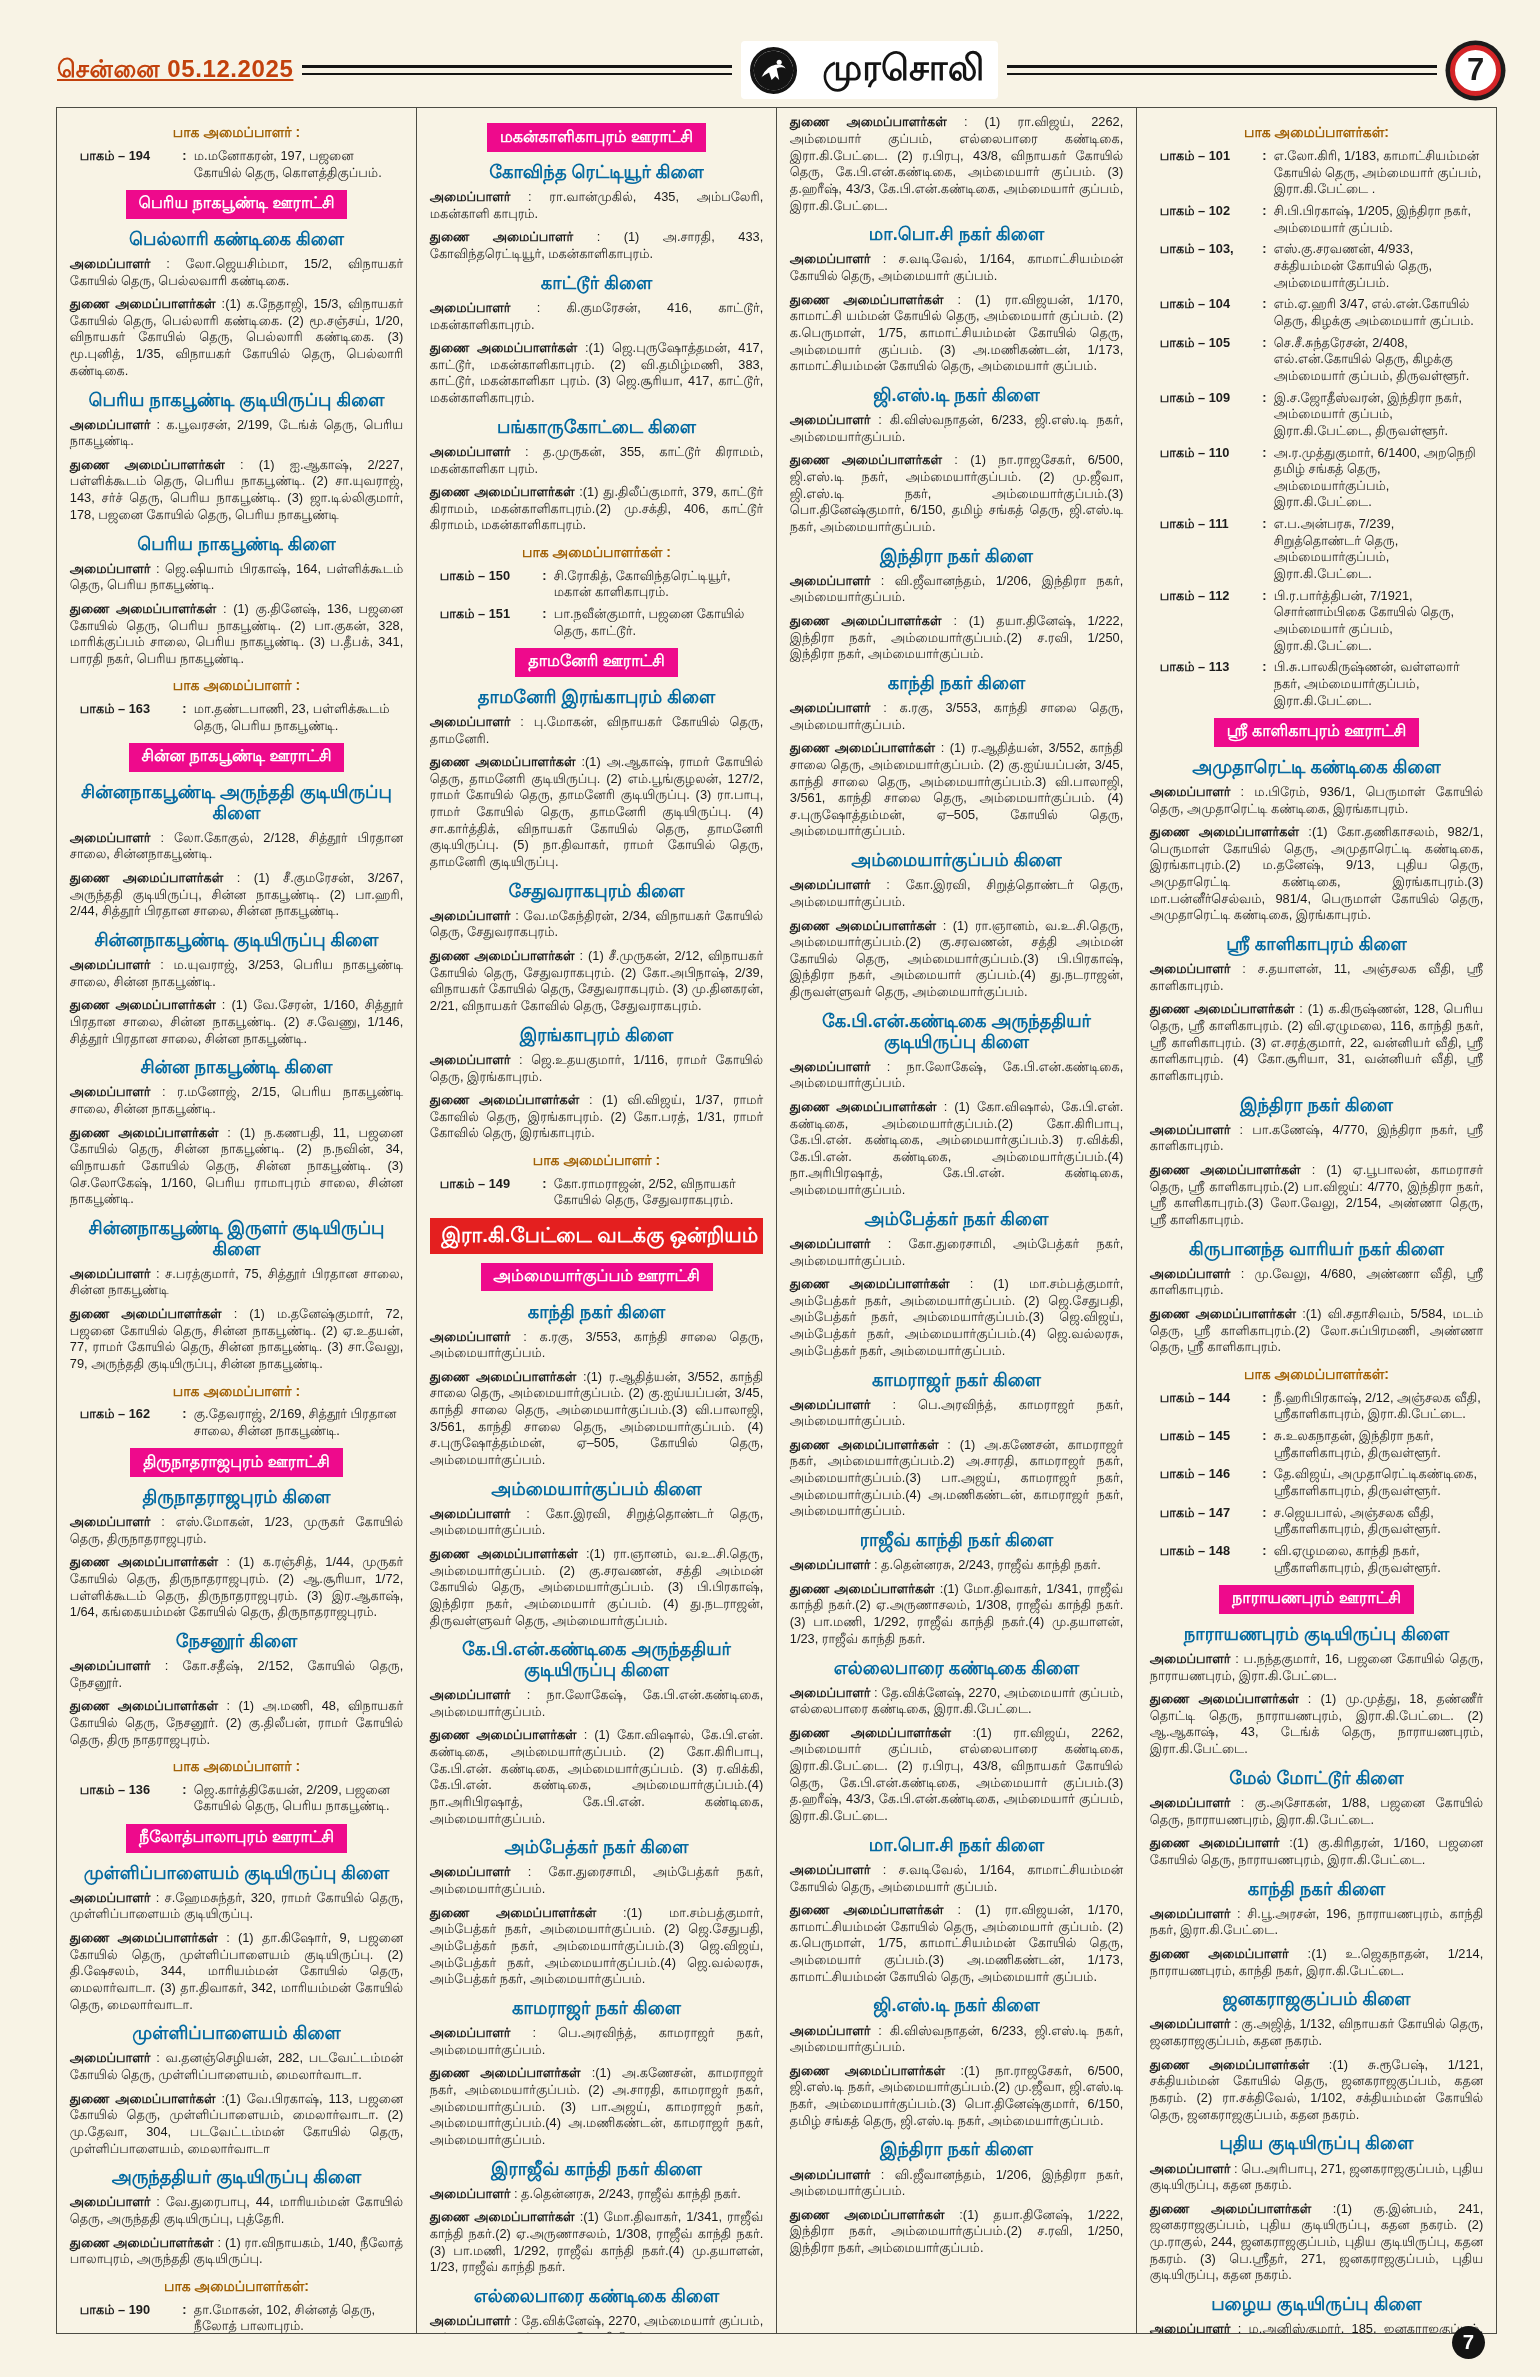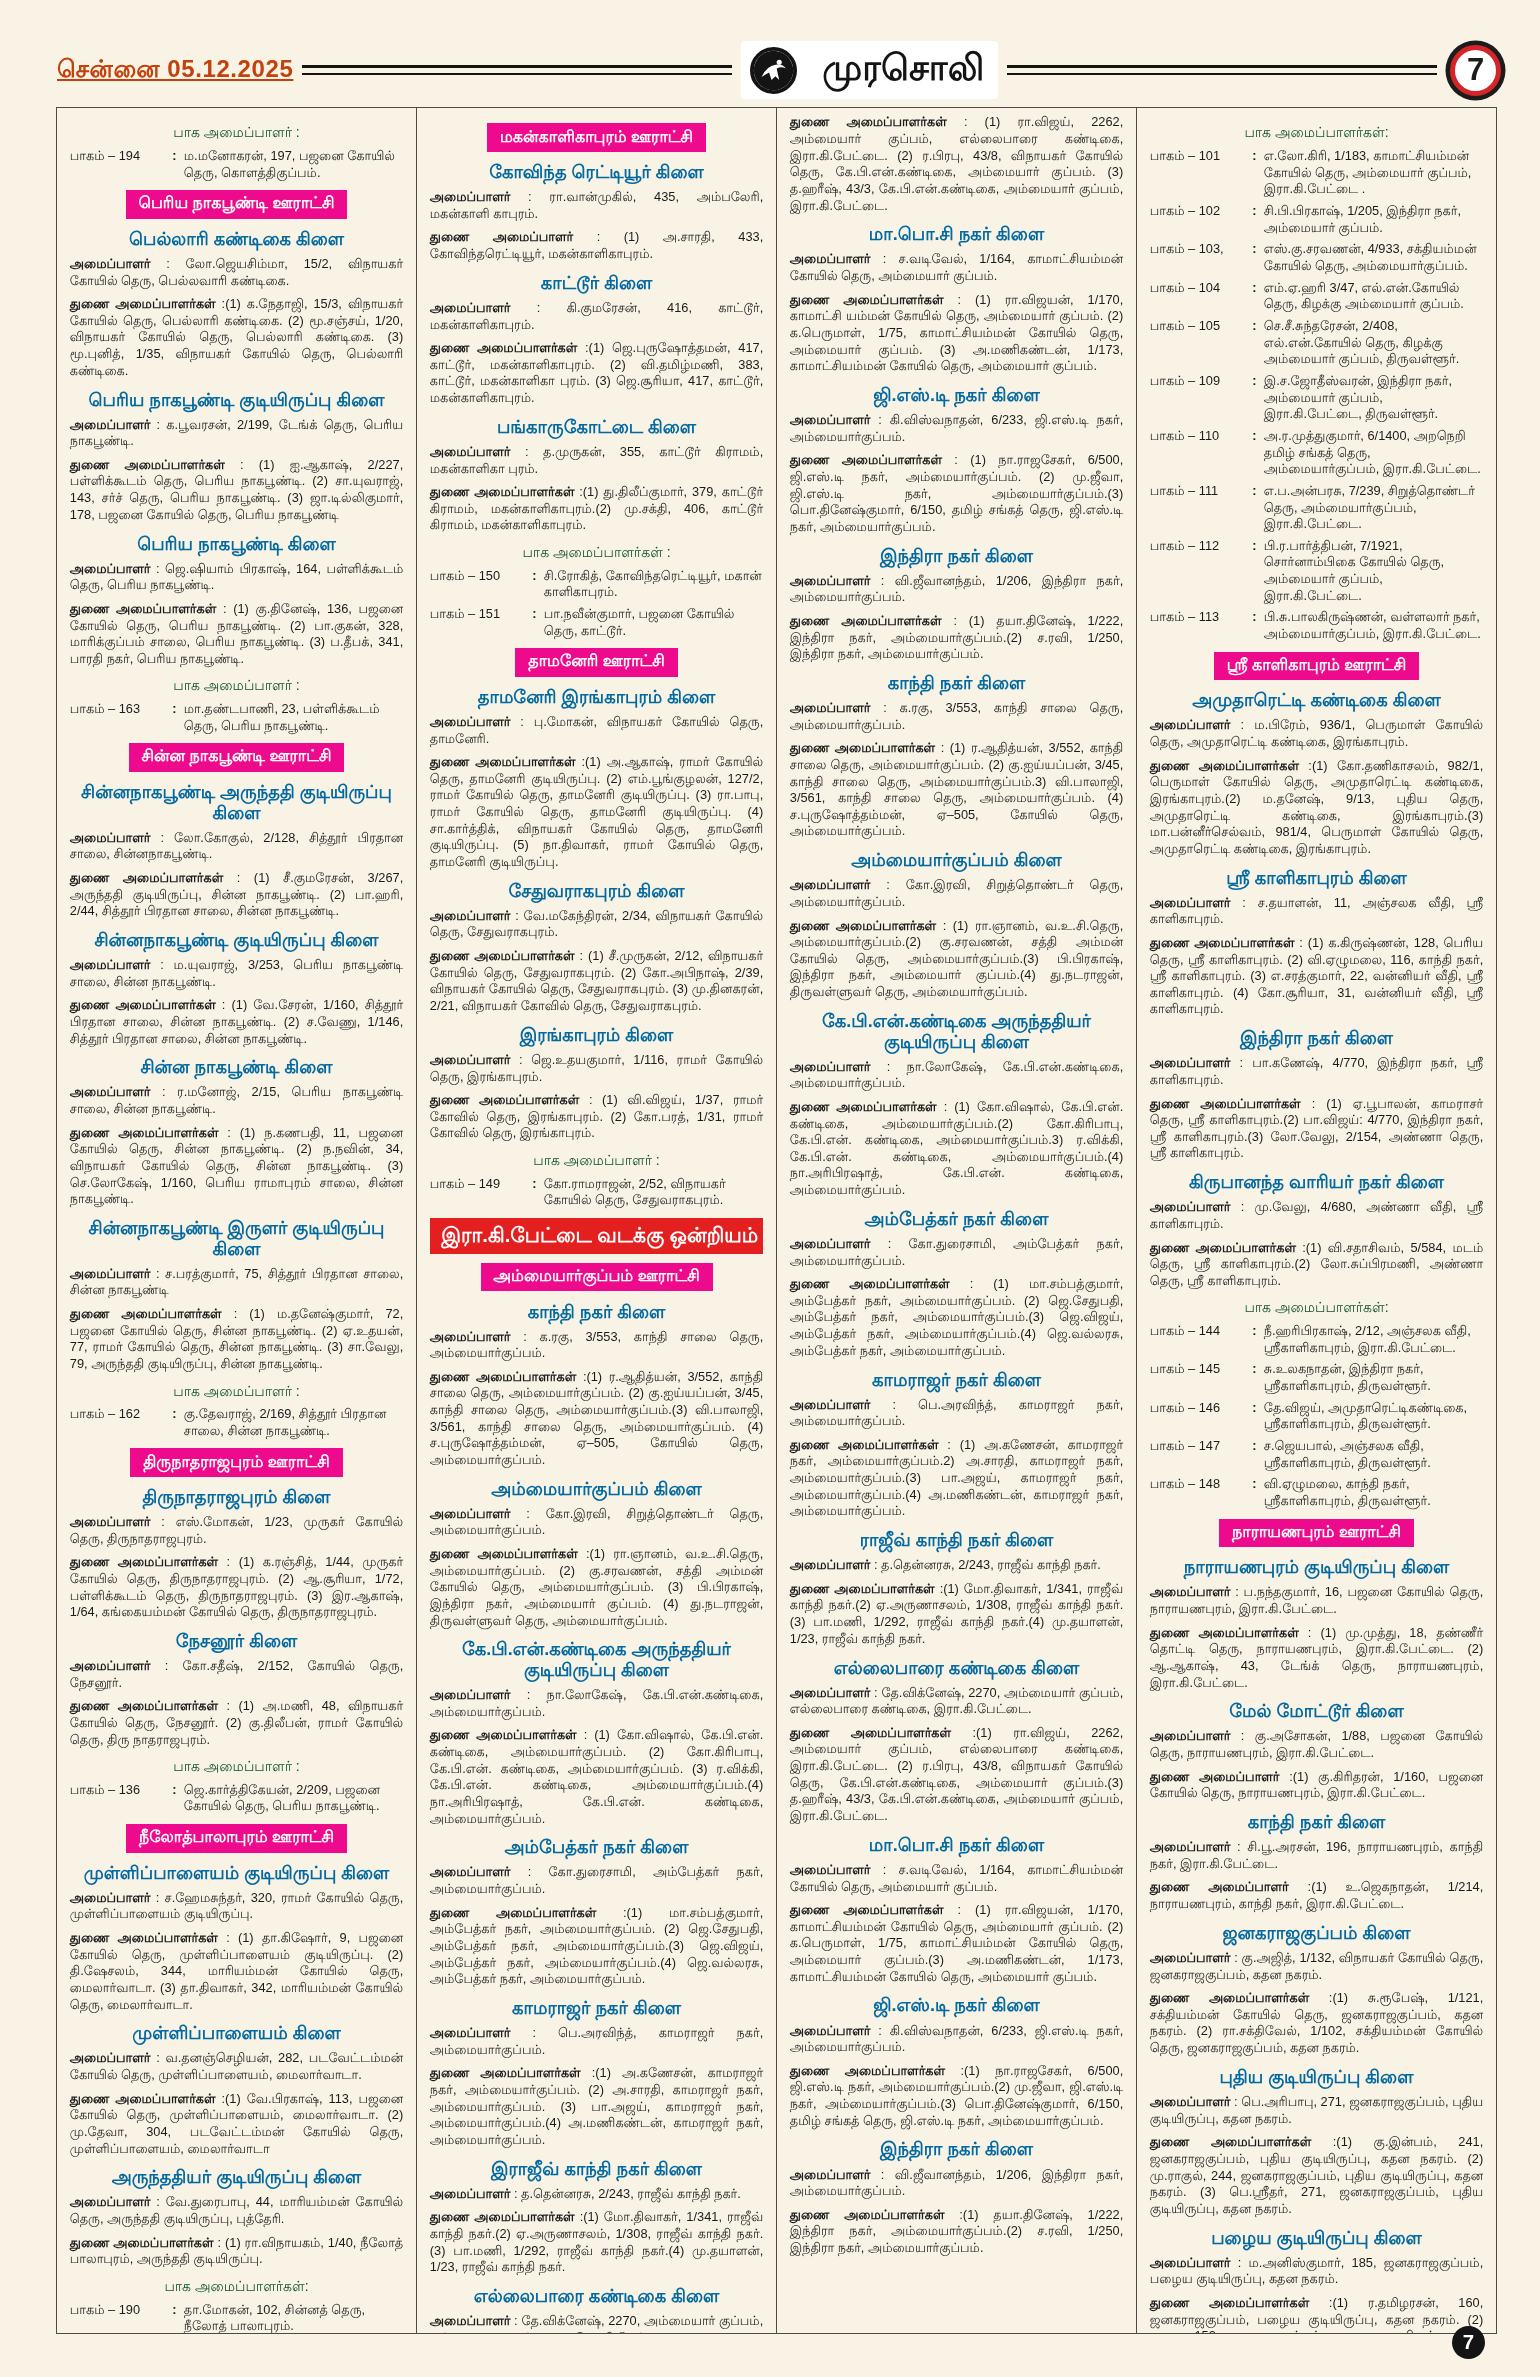--- a/index.html
+++ b/index.html
@@ -58,33 +58,33 @@
   }
   .col:last-child{border-right:none;}
   .blk{margin:0 0 6.4px 0;}
   .para{text-align:justify;margin:0 0 7px 0;}
   .para .lead{font-weight:bold;}
   .branch-head{
     color:#0369a1;font-weight:bold;font-size:18px;line-height:1.15;
     text-align:center;margin:10.2px 5.1px 6.4px 5.1px;
   }
   .part-head{
-    font-weight:normal;font-size:14px;text-align:center;margin:9px 0 6.4px 0;color:#14532d;
+    font-weight:bold;font-size:14px;text-align:center;margin:9px 0 6.4px 0;color:#a16207;
   }
   .banner-pink-wrap,.banner-red-wrap{text-align:center;margin:9px 0 6.4px 0;}
   .banner-pink{
     display:inline-block;background:#ee0a8c;color:#ffffff;
     font-weight:bold;font-size:16px;padding:3.2px 12.8px 4.5px 12.8px;
   }
   .banner-red{
     display:block;background:#e41f1f;color:#ffffff;
     font-weight:bold;font-size:20.4px;padding:3.8px 5.1px 5.7px 5.1px;text-align:right;
   }
   .part-row{display:flex;margin:0 0 5.1px 0;}
-  .part-num{flex:0 0 95px;font-weight:normal;white-space:nowrap;}
+  .part-num{flex:0 0 95px;font-weight:bold;white-space:nowrap;margin-left:10px;}
   .part-colon{flex:0 0 19px;text-align:center;font-weight:bold;}
   .part-text{flex:1;text-align:left;}
   
   .foot-badge{
     position:absolute;left:1452px;top:2326px;
     width:33px;height:33px;border-radius:50%;background:#141414;
     display:flex;align-items:center;justify-content:center;
     color:#ffffff;font-weight:bold;font-size:20.4px;
   }
 </style>

